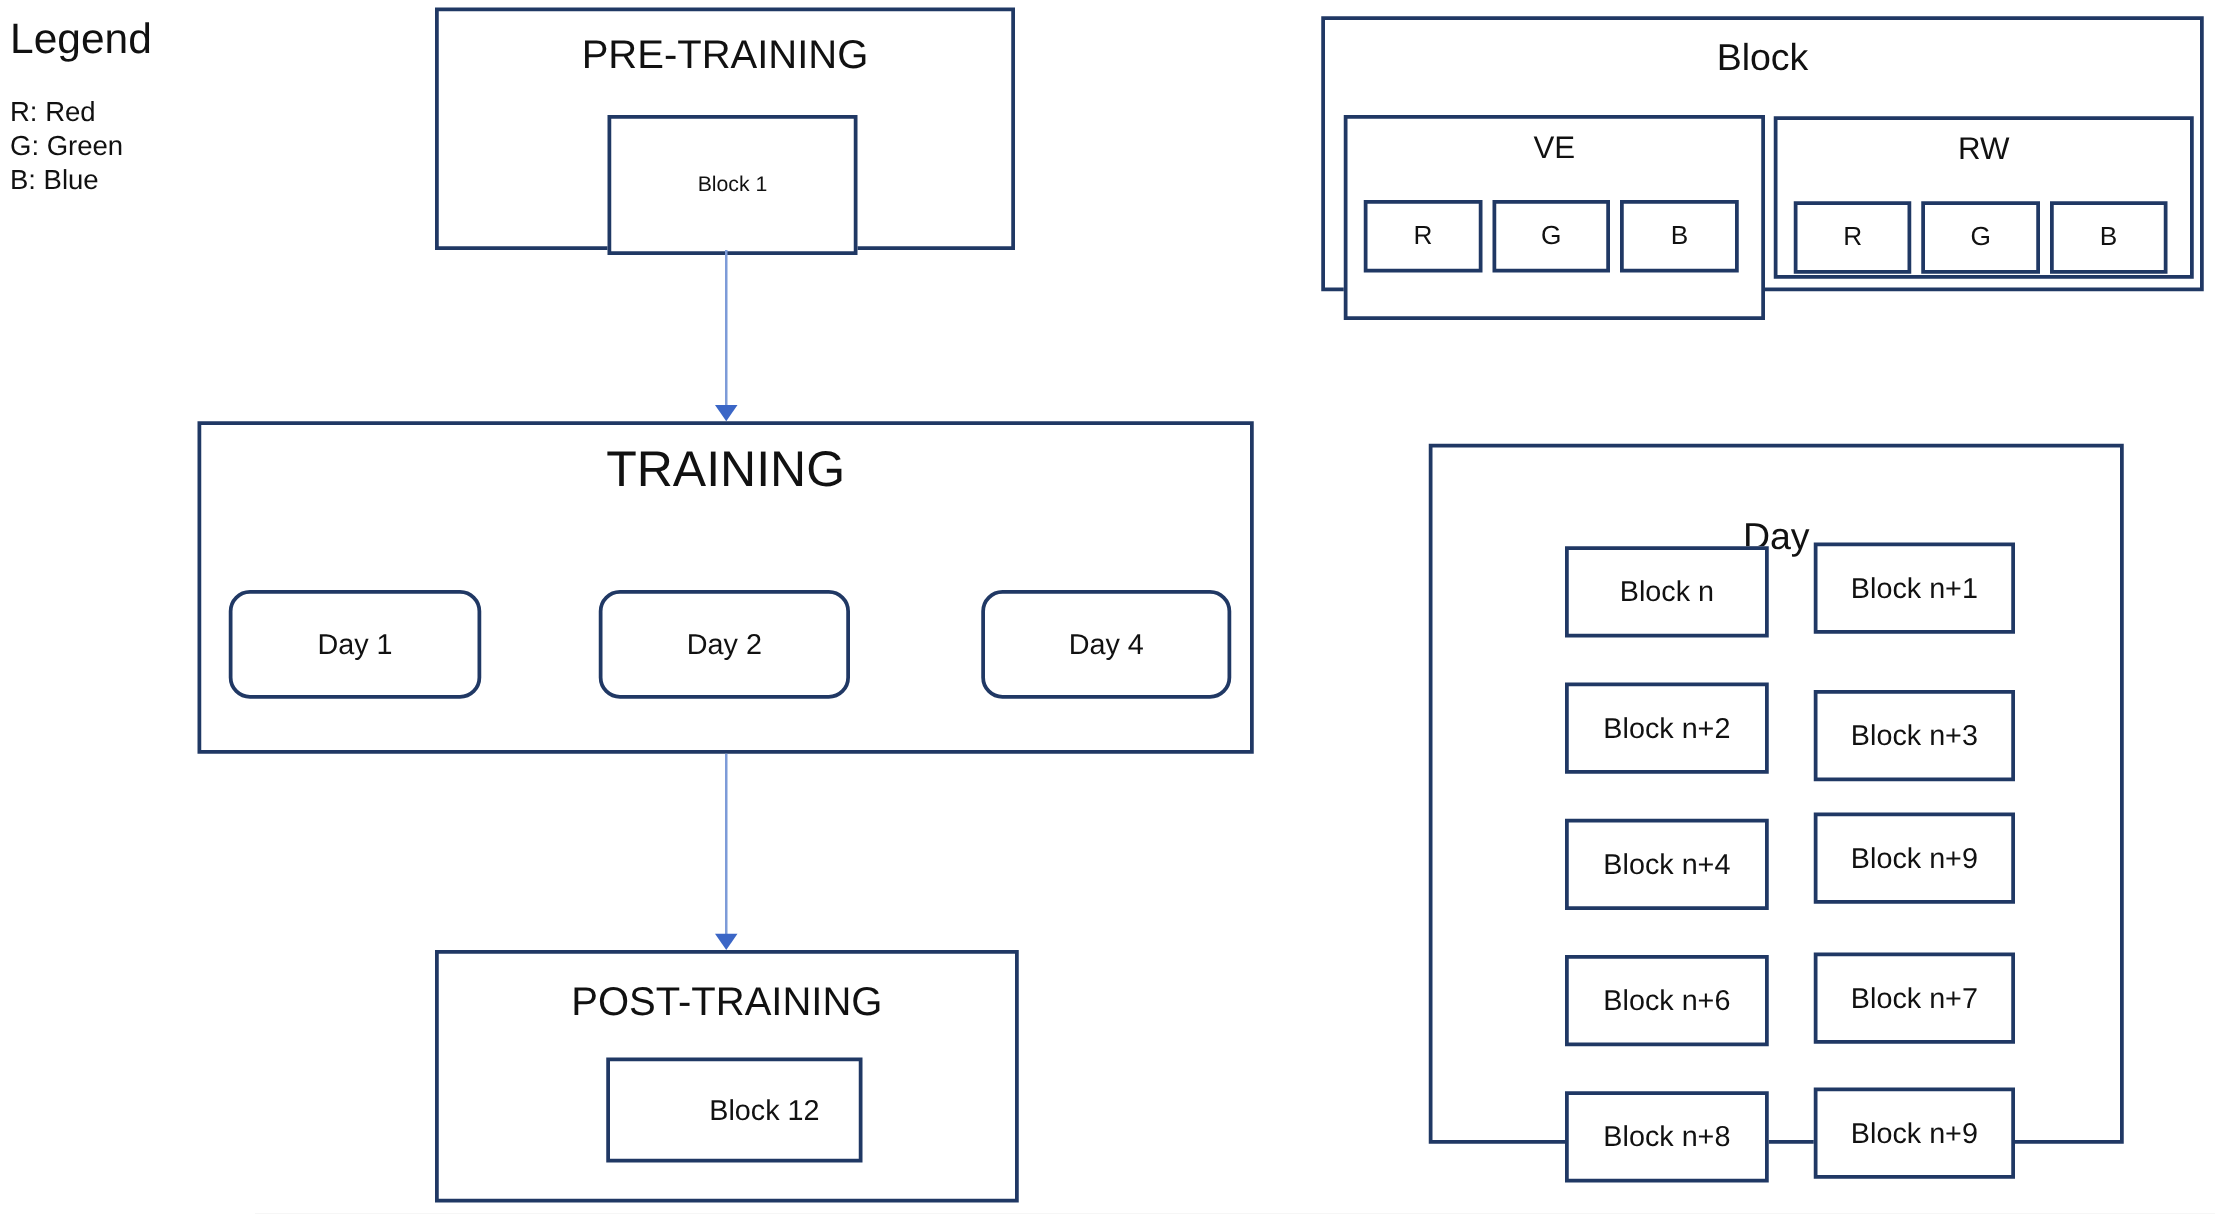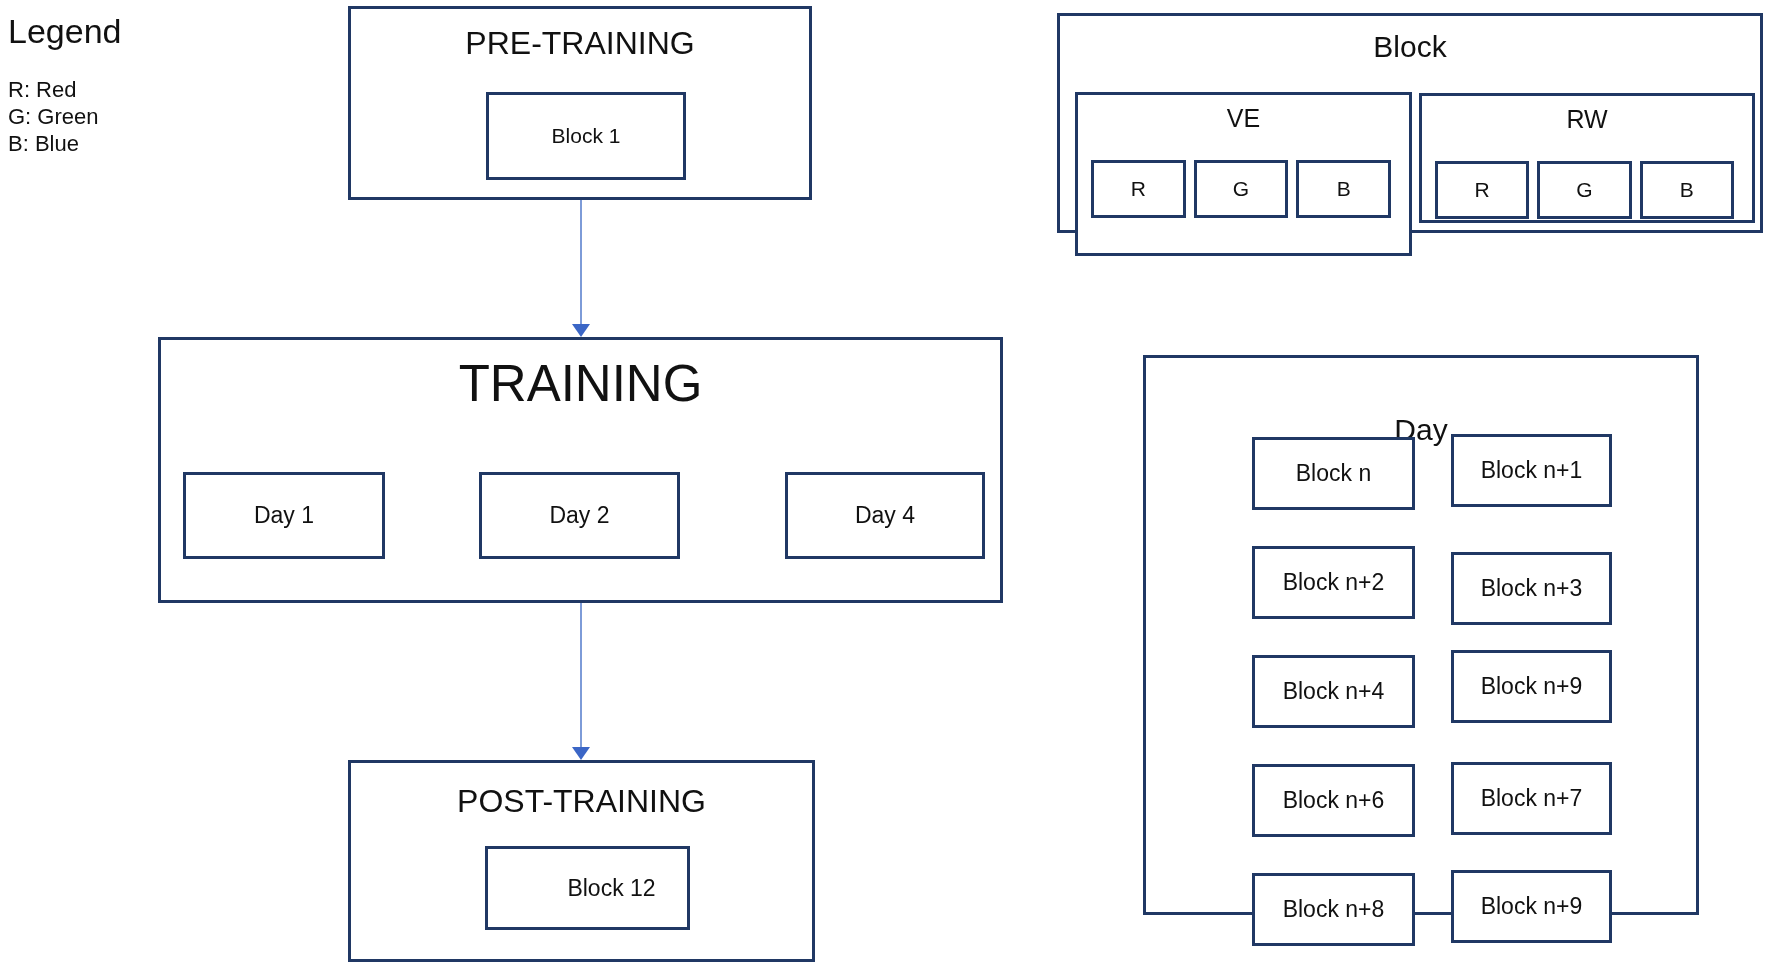--- a/index.html
+++ b/index.html
@@ -21,40 +21,40 @@
   .center-text{display:flex;align-items:center;justify-content:center;text-align:center;}
   .panel-title{position:absolute;left:0;right:0;text-align:center;font-size:30px;}
 
   
   .legend-title{left:8px;top:12px;font-size:34px;}
   .legend-items{left:8px;top:76px;font-size:22px;line-height:27px;}
 
   
   .pre-box{left:348px;top:6px;width:464px;height:194px;}
   .pre-title{top:16px;font-size:32px;}
-  .pre-block{left:135px;top:83px;width:200px;height:88px;font-size:21px;}
+  .pre-block{left:135px;top:83px;width:200px;height:112px;font-size:17px;}
 
   
   .inner-box{position:absolute;border:3px solid var(--border);background:var(--background);}
 
   
   .arrow{position:absolute;width:18px;}
   .arrow .line{position:absolute;left:8px;top:0;width:2px;background:var(--arrow-line);}
   .arrow .head{position:absolute;left:0;bottom:0;width:0;height:0;
     border-left:9px solid transparent;border-right:9px solid transparent;
     border-top:13px solid var(--arrow-head);}
   .arrow-1{left:572px;top:200px;height:137px;}
   .arrow-1 .line{height:126px;}
   .arrow-2{left:572px;top:603px;height:157px;}
   .arrow-2 .line{height:146px;}
 
   
   .training-box{left:158px;top:337px;width:845px;height:266px;}
-  .training-title{top:14px;font-size:51px;}
-  .day-box{height:87px;top:132px;font-size:23px;}
+  .training-title{top:14px;font-size:40px;}
+  .day-box{height:87px;top:132px;font-size:23px;border-radius:17px;}
   .day-1{left:22px;width:202px;}
   .day-2{left:318px;width:201px;}
   .day-3{left:624px;width:200px;}
 
   
   .post-box{left:348px;top:760px;width:467px;height:202px;}
   .post-title{top:20px;font-size:32px;}
   .post-block{left:134px;top:83px;width:205px;height:84px;font-size:23px;padding-left:48px;}
 
   

